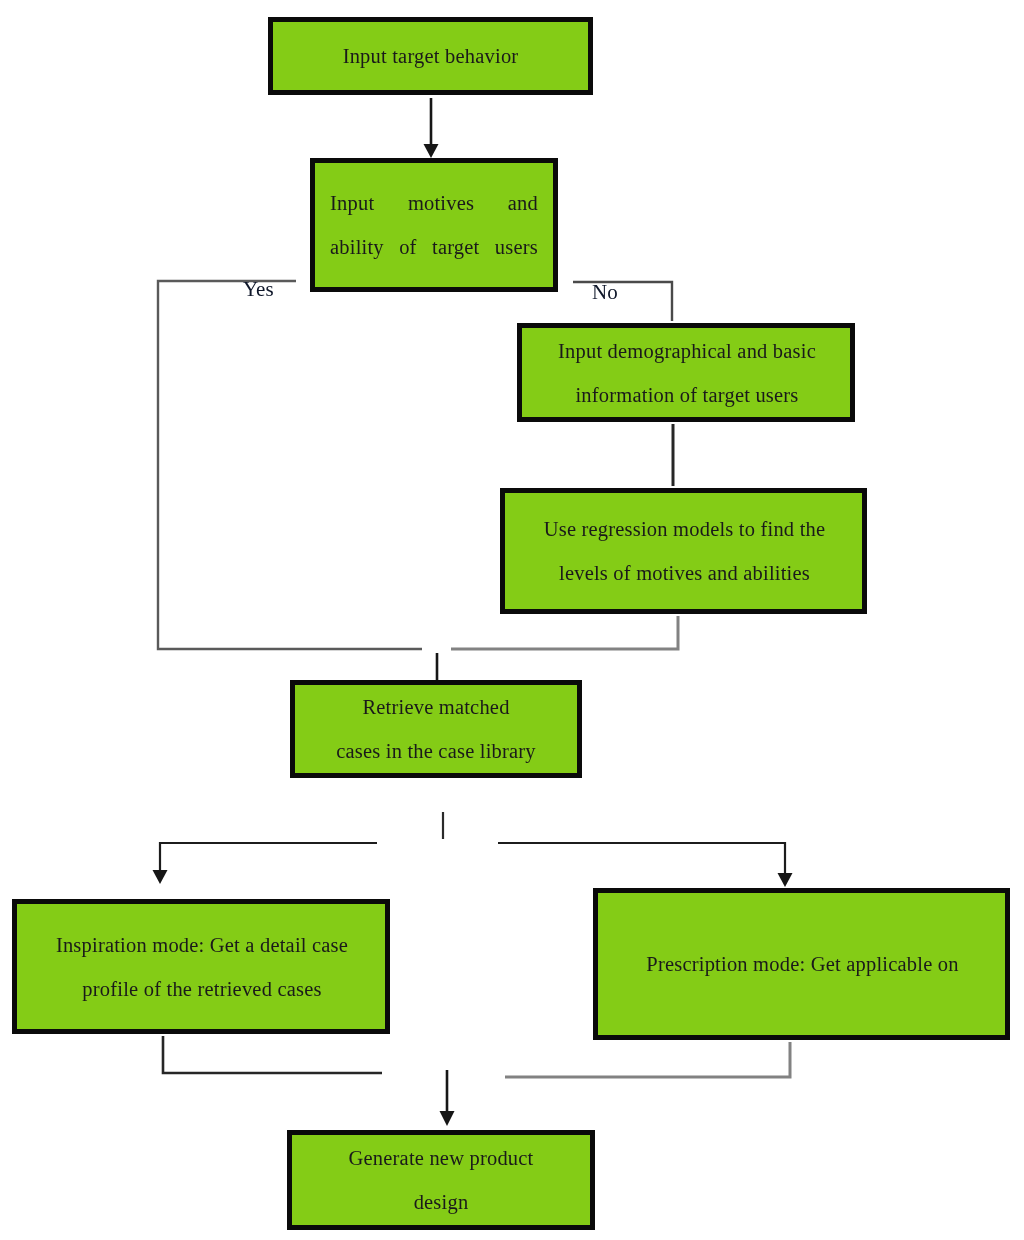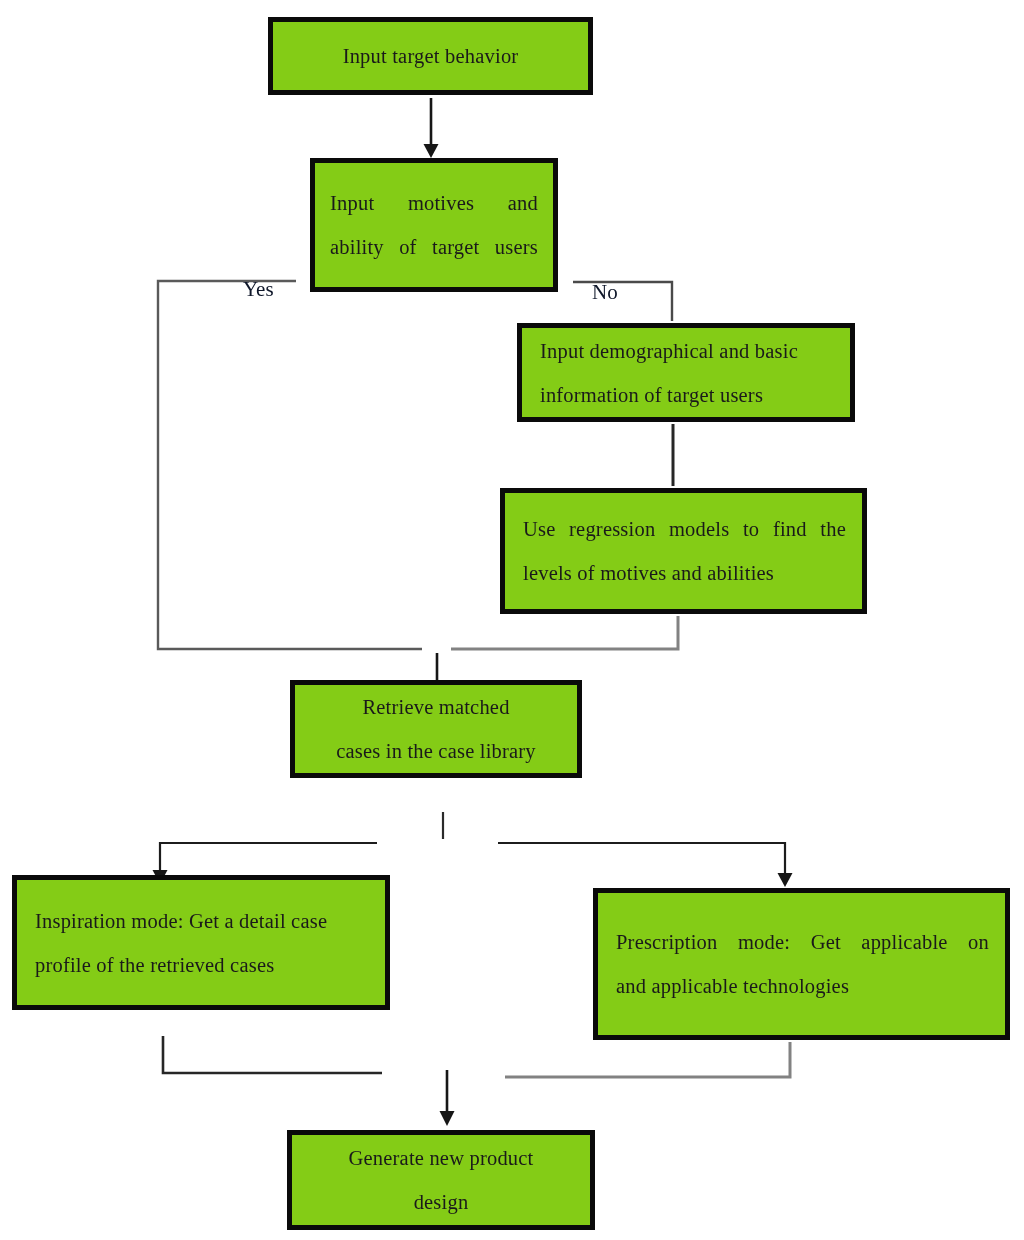--- a/index.html
+++ b/index.html
@@ -32,21 +32,21 @@
     flex-direction: column;
     justify-content: center;
     font-size: 20.5px;
     letter-spacing: 0.2px;
   }
   .node .line {
     line-height: 44px;
     white-space: nowrap;
   }
   .node.center { align-items: center; text-align: center; }
-  .node.leftpad { padding-left: 18px; padding-right: 16px; }
+  .node.leftpad { padding-left: 18px; padding-right: 16px; align-items: center; }
   .node .jl {
     white-space: normal;
     text-align: justify;
     text-align-last: justify;
   }
   .edge-label {
     position: absolute;
     font-size: 21px;
     color: #0f172a;
     margin-top: 44px;
@@ -116,28 +116,27 @@
   <div class="node leftpad" style="left:500px; top:488px; width:367px; height:126px;">
     <div class="line jl">Use regression models to find the</div>
     <div class="line">levels of motives and abilities</div>
   </div>
 
   <div class="node center" style="left:290px; top:680px; width:292px; height:98px;">
     <div class="line">Retrieve matched</div>
     <div class="line">cases in the case library</div>
   </div>
 
-  <div class="node leftpad" style="left:12px; top:875px; width:378px; height:135px;">
+  <div class="node leftpad" style="left:12px; top:899px; width:378px; height:135px;">
     <div class="line">Inspiration mode: Get a detail case</div>
     <div class="line">profile of the retrieved cases</div>
   </div>
 
   <div class="node leftpad" style="left:593px; top:888px; width:417px; height:152px;">
     <div class="line jl">Prescription mode: Get applicable on</div>
-    <div class="line">and applicable technologies</div>
   </div>
 
   <div class="node center" style="left:287px; top:1130px; width:308px; height:100px;">
     <div class="line">Generate new product</div>
     <div class="line">design</div>
   </div>
 
   <div class="edge-label" style="left:243px; top:233px;">Yes</div>
   <div class="edge-label" style="left:592px; top:236px;">No</div>
 

